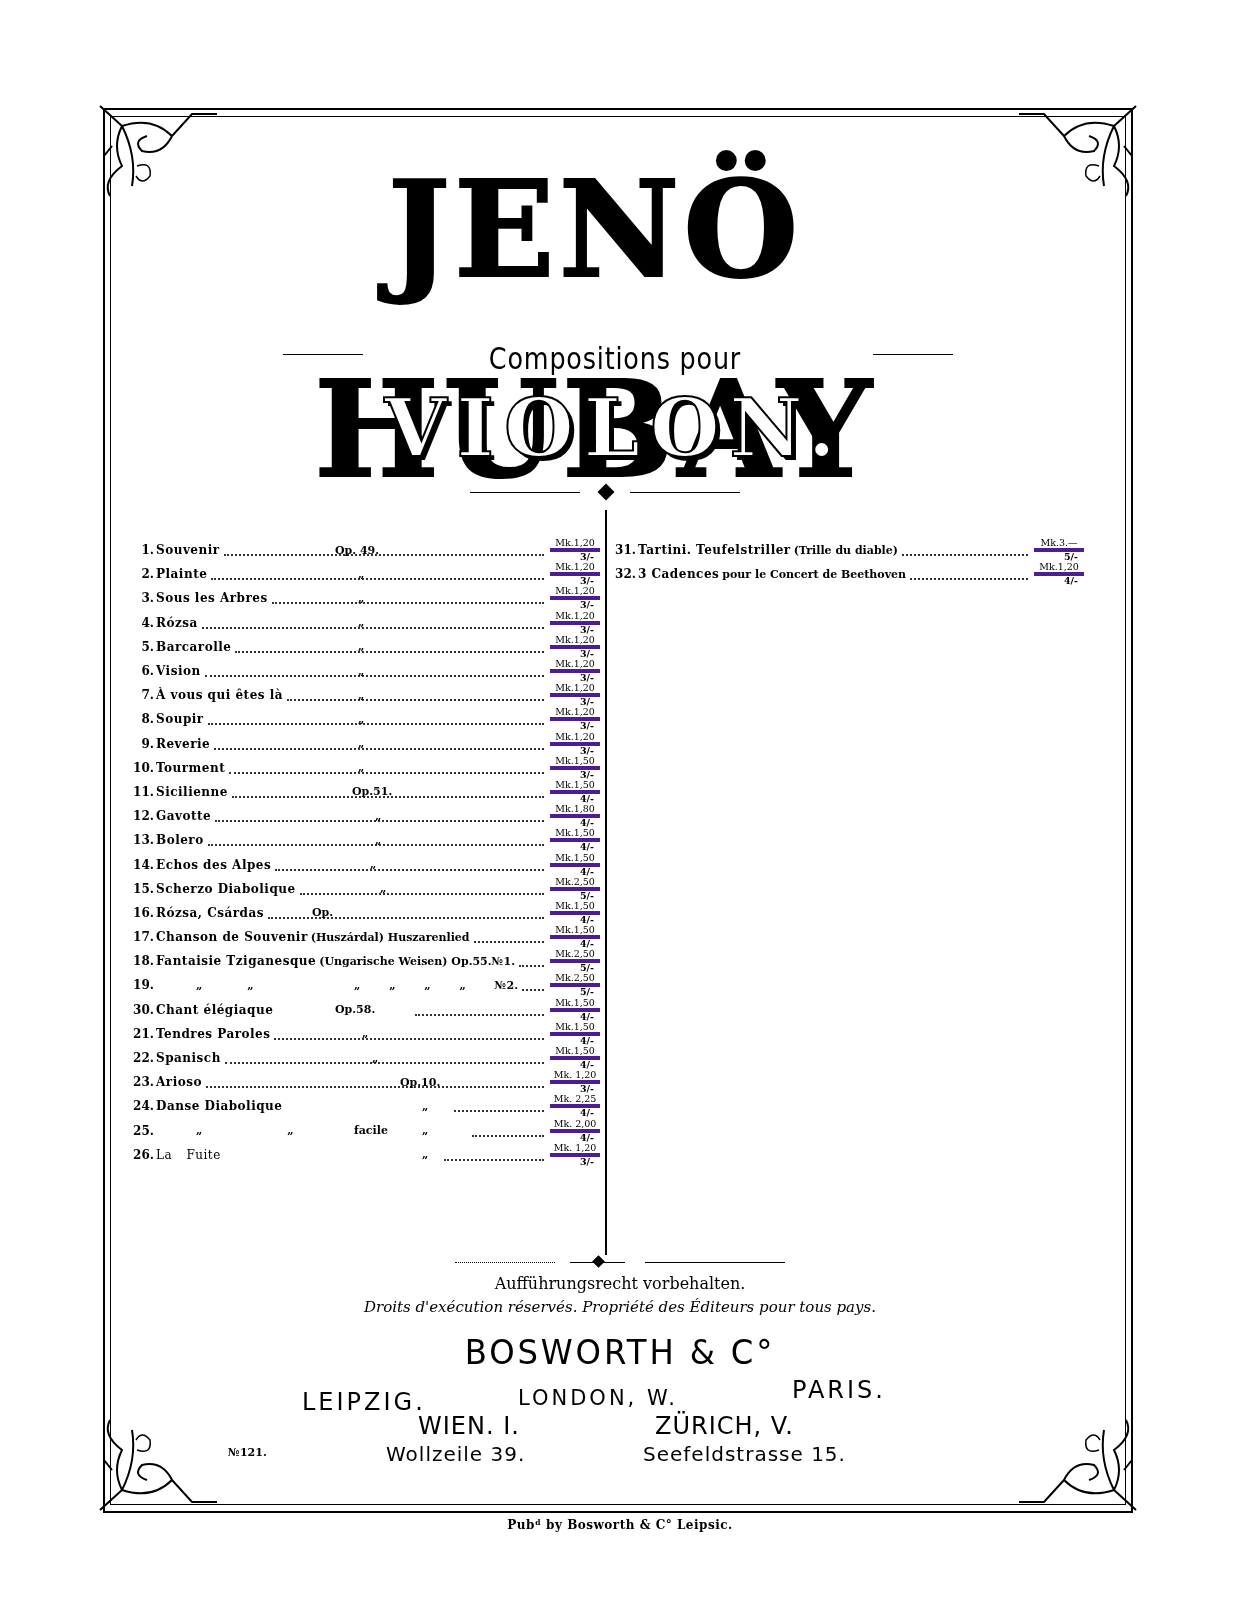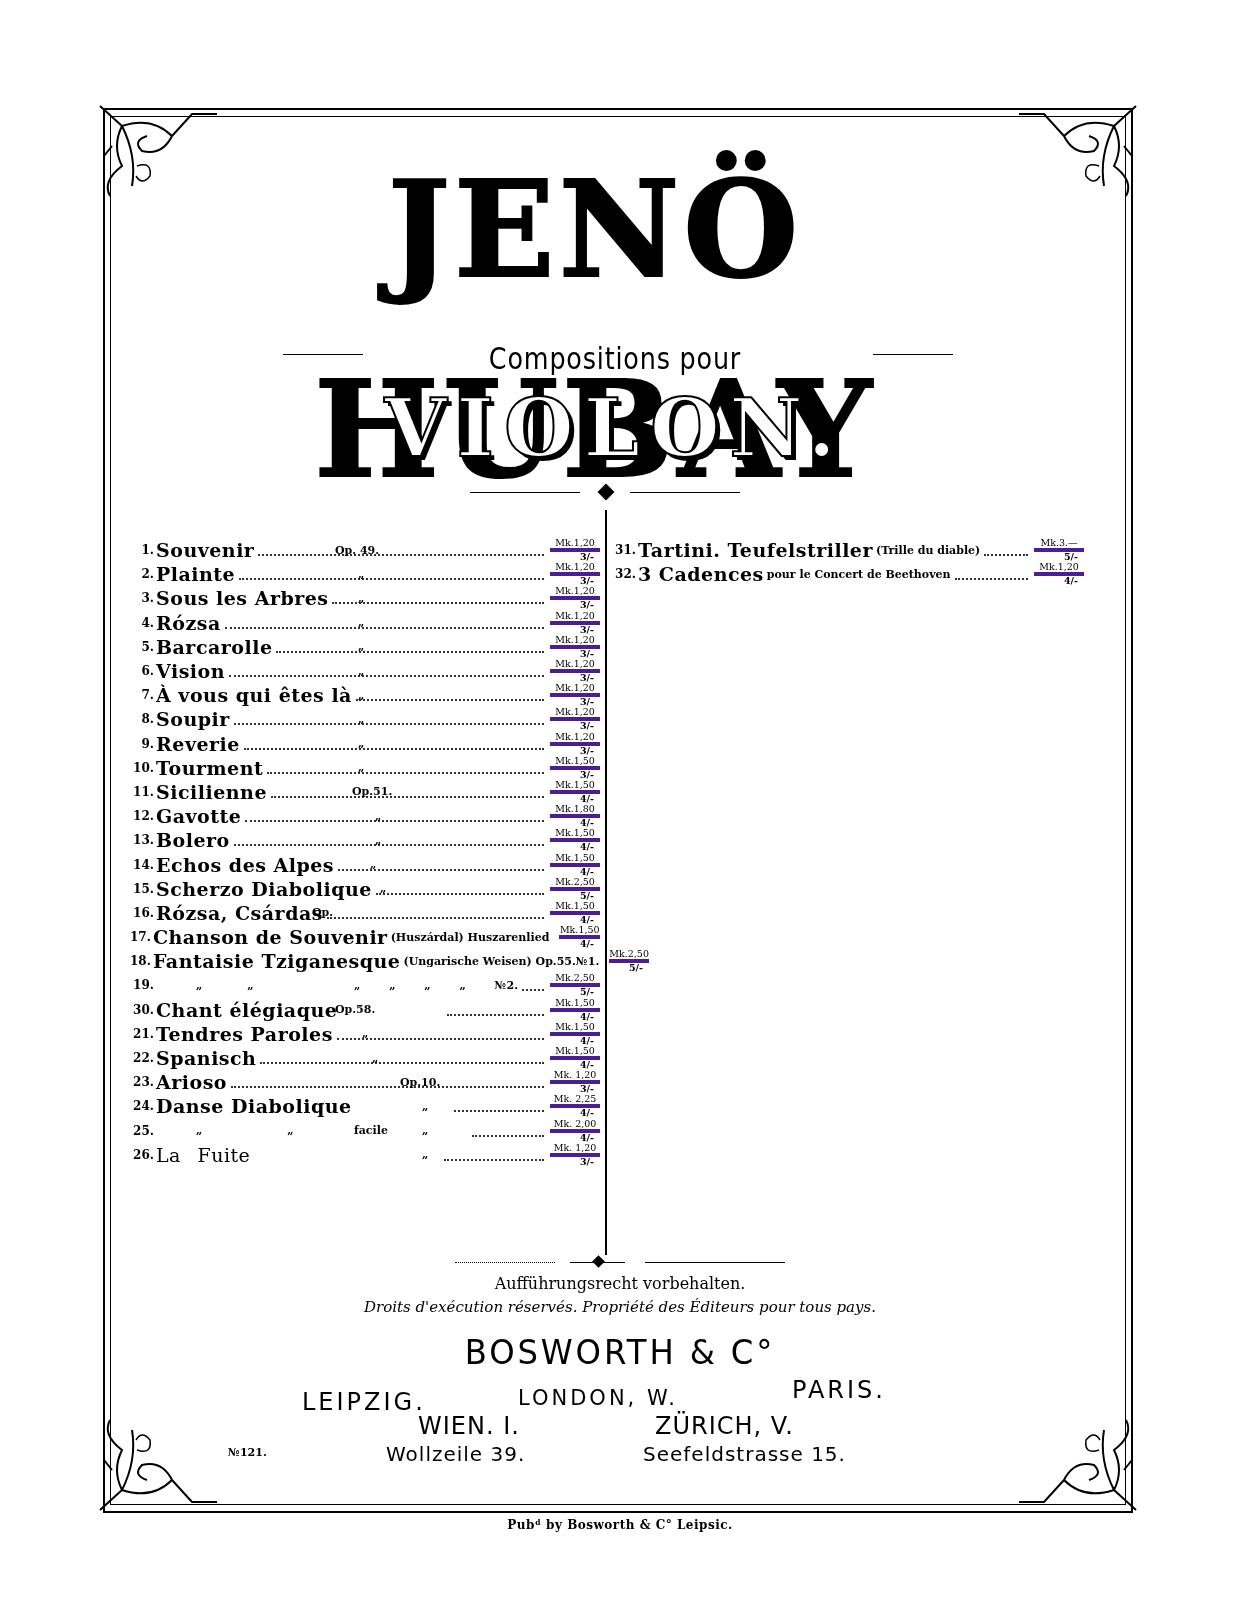--- a/index.html
+++ b/index.html
@@ -21,21 +21,21 @@
   .subtitle { position:absolute; left:380px; top:338px; width:470px; text-align:center; font-family:"DejaVu Sans", sans-serif; font-size:31px; line-height:40px; letter-spacing:1px; transform:scaleX(0.82); transform-origin:center; }
   .violon { position:absolute; left:380px; top:383px; width:470px; text-align:center; font-family:"DejaVu Serif", serif; font-weight:bold; font-size:80px; line-height:90px; letter-spacing:10px; color:#fff; -webkit-text-stroke:2px #000; text-shadow:4px 4px 0 #000; }
   .orn-line { position:absolute; border-top:1px solid #000; }
   .diamond { position:absolute; width:12px; height:12px; background:#000; transform:rotate(45deg); }
 
   .col-divider { position:absolute; left:605px; top:510px; height:745px; border-left:2px solid #000; }
   .list { position:absolute; left:130px; top:538px; width:470px; }
   .list-right { position:absolute; left:614px; top:538px; width:470px; }
   .row { position:relative; height:24.2px; display:flex; align-items:center; white-space:nowrap; }
   .num { font-family:"DejaVu Serif", serif; font-weight:bold; font-size:12px; width:24px; text-align:right; margin-right:2px; }
-  .ttl { font-family:"DejaVu Serif", serif; font-weight:bold; font-size:19px; letter-spacing:0.5px; }
+  .ttl { font-family:"DejaVu Serif", serif; font-weight:bold; font-size:12px; letter-spacing:0.5px; }
   .sub { font-family:"DejaVu Serif", serif; font-weight:bold; font-size:11px; margin-left:3px; }
   .opus { position:absolute; font-family:"DejaVu Serif", serif; font-weight:bold; font-size:11px; }
   .leader { flex:1; border-bottom:2px dotted #000; margin:0 4px; height:10px; opacity:0.8; }
   .price { width:50px; text-align:center; line-height:10px; margin-left:2px; }
   .price .mk { display:block; font-family:"DejaVu Serif", serif; font-weight:normal; font-size:9.5px; border-bottom:4px solid #4c1d95; }
   .price .sh { display:block; font-family:"DejaVu Serif", serif; font-weight:bold; font-size:9.5px; text-align:right; padding-right:6px; }
 
   .footer-orn { position:absolute; left:455px; top:1258px; width:330px; height:10px; }
   .rights1 { position:absolute; left:300px; top:1274px; width:640px; text-align:center; font-family:"DejaVu Serif", serif; font-size:16px; }
   .rights2 { position:absolute; left:300px; top:1298px; width:640px; text-align:center; font-family:"DejaVu Serif", serif; font-style:italic; font-size:15px; }

